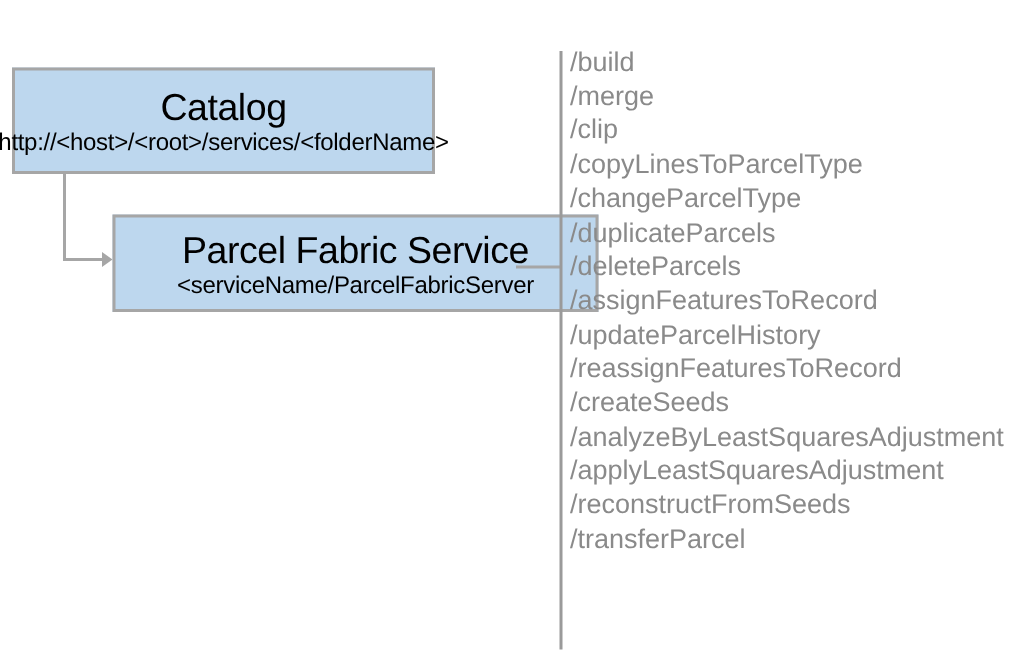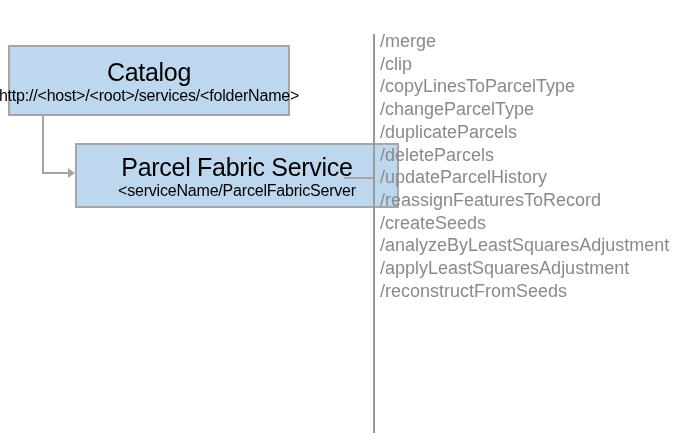--- a/index.html
+++ b/index.html
@@ -92,27 +92,30 @@
 
   <div class="node node-service">
     <div class="node-title">Parcel Fabric Service</div>
     <div class="node-subtitle">&lt;serviceName/ParcelFabricServer</div>
   </div>
 
   <div class="seg seg-service-h"></div>
   <div class="divider"></div>
 
   <div class="endpoints">
+    <div class="endpoint">/build</div>
     <div class="endpoint">/merge</div>
     <div class="endpoint">/clip</div>
     <div class="endpoint">/copyLinesToParcelType</div>
     <div class="endpoint">/changeParcelType</div>
     <div class="endpoint">/duplicateParcels</div>
     <div class="endpoint">/deleteParcels</div>
+    <div class="endpoint">/assignFeaturesToRecord</div>
     <div class="endpoint">/updateParcelHistory</div>
     <div class="endpoint">/reassignFeaturesToRecord</div>
     <div class="endpoint">/createSeeds</div>
     <div class="endpoint">/analyzeByLeastSquaresAdjustment</div>
     <div class="endpoint">/applyLeastSquaresAdjustment</div>
     <div class="endpoint">/reconstructFromSeeds</div>
+    <div class="endpoint">/transferParcel</div>
   </div>
 
 </div>
 
 </body></html>

